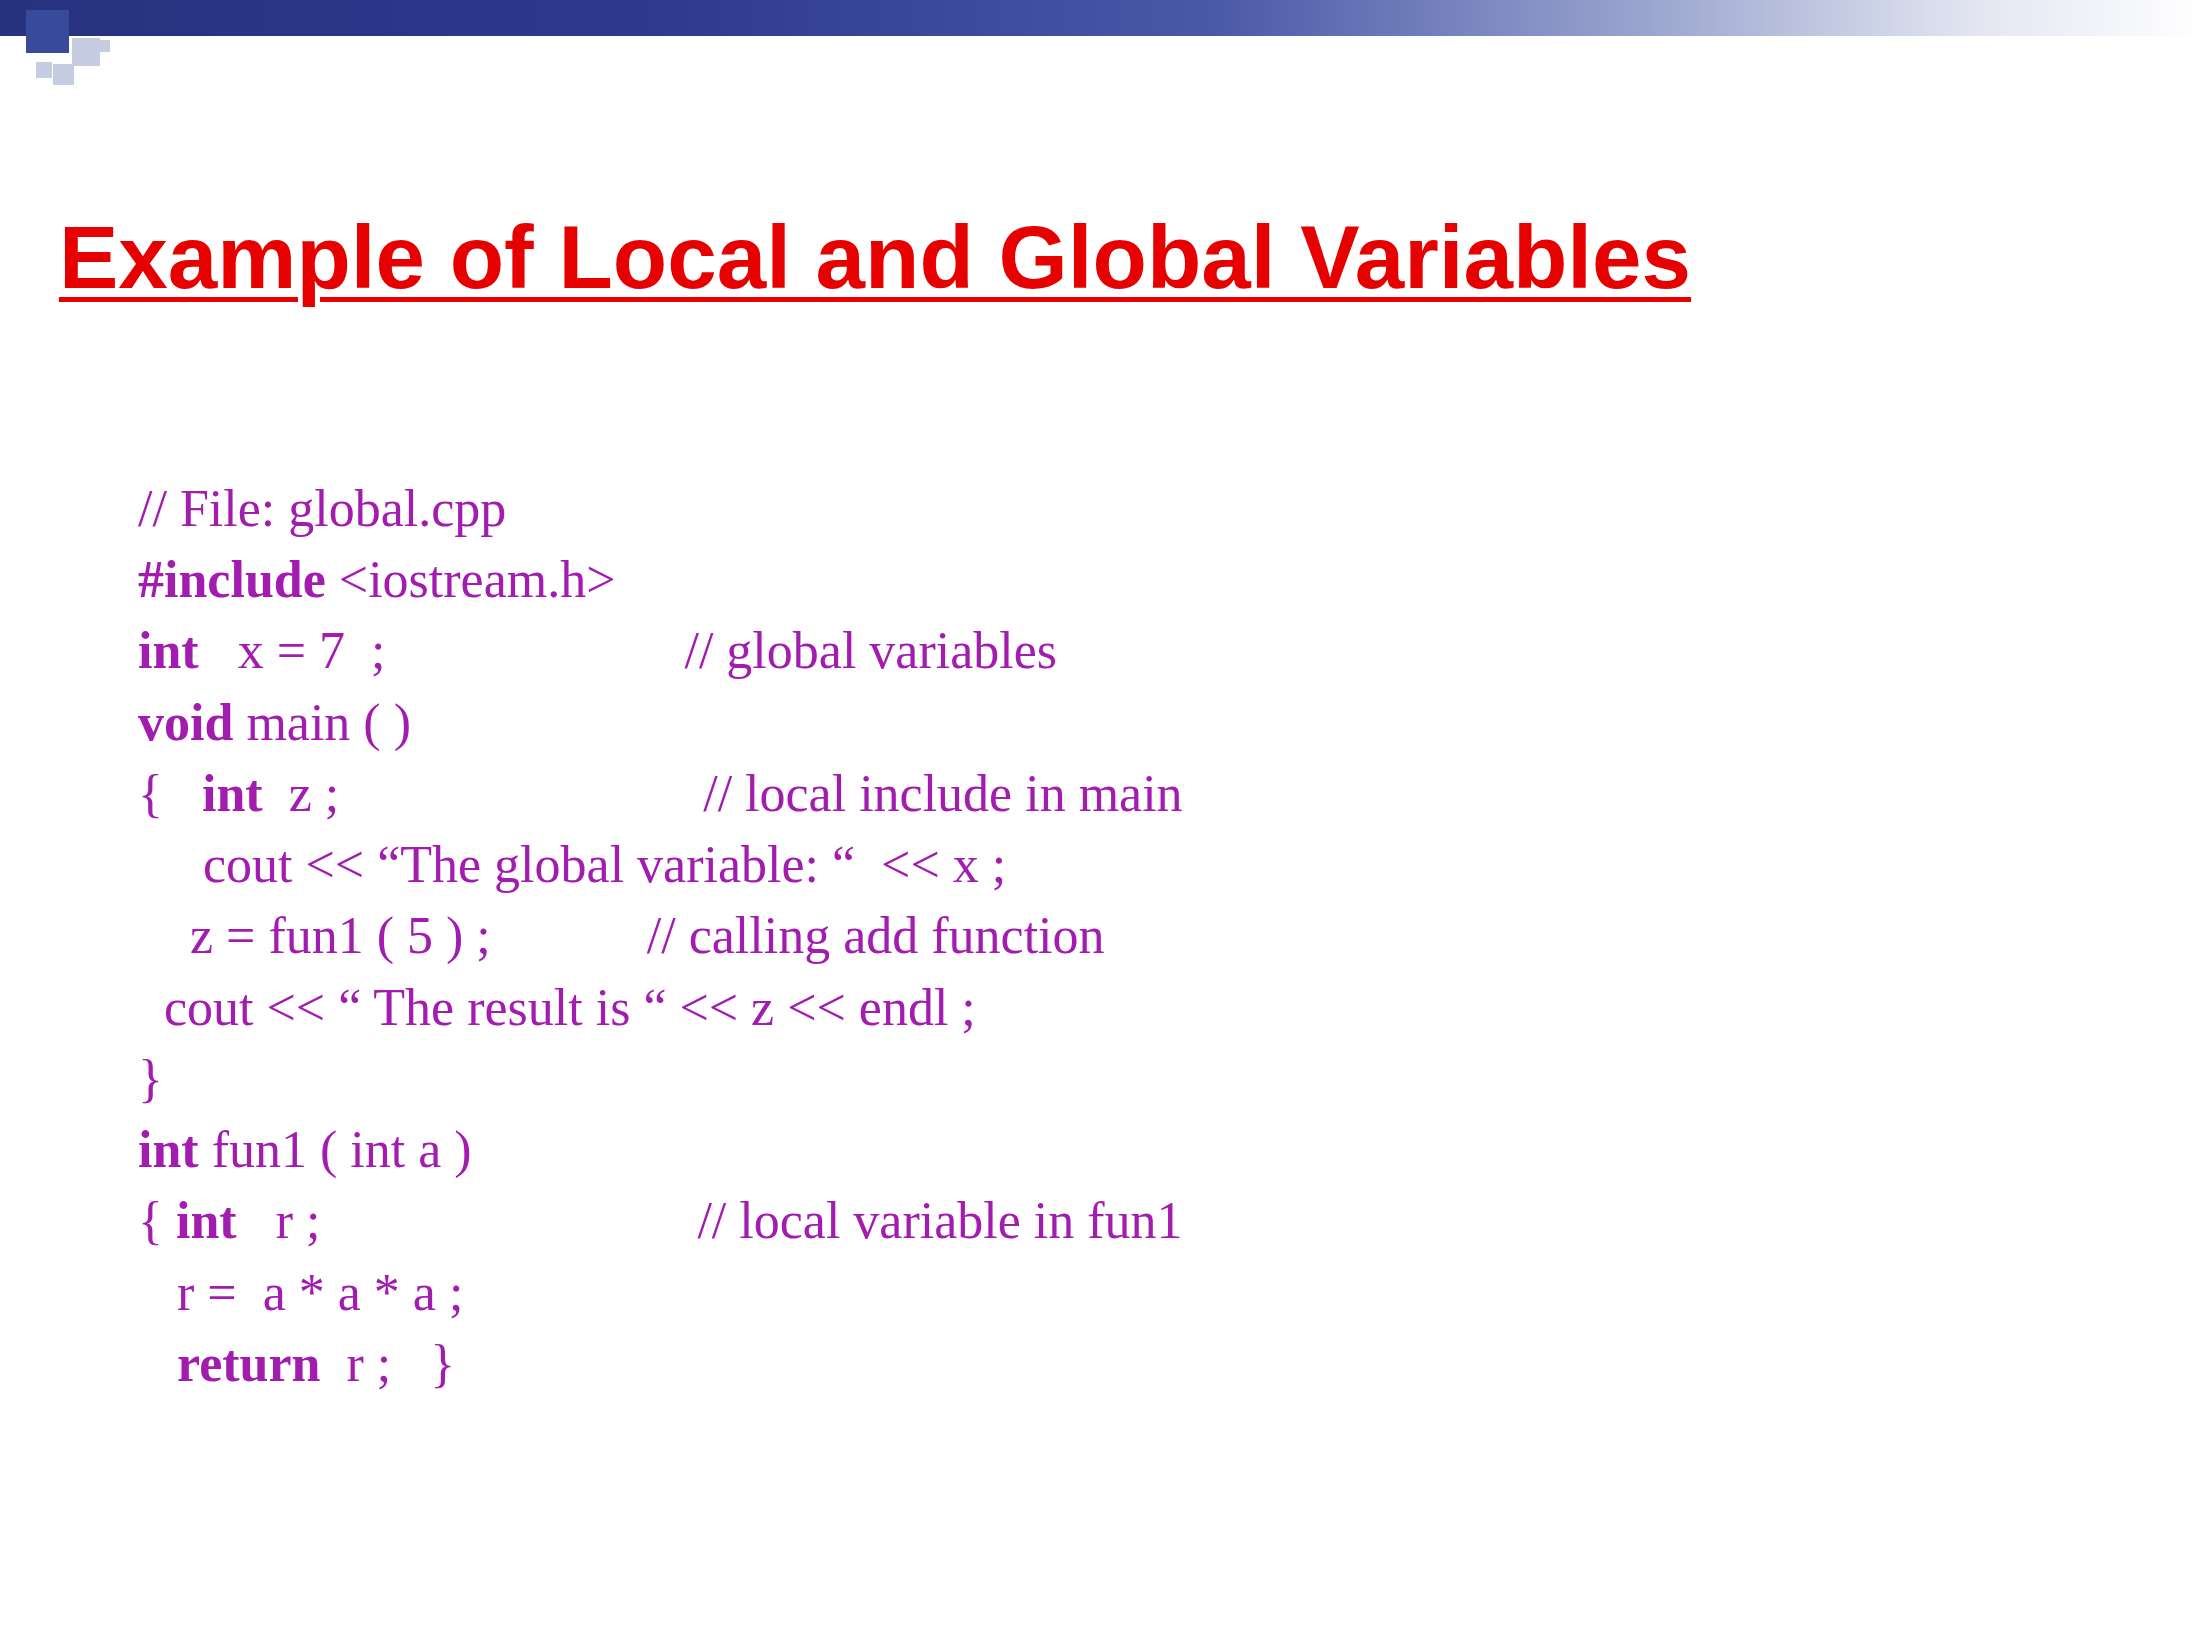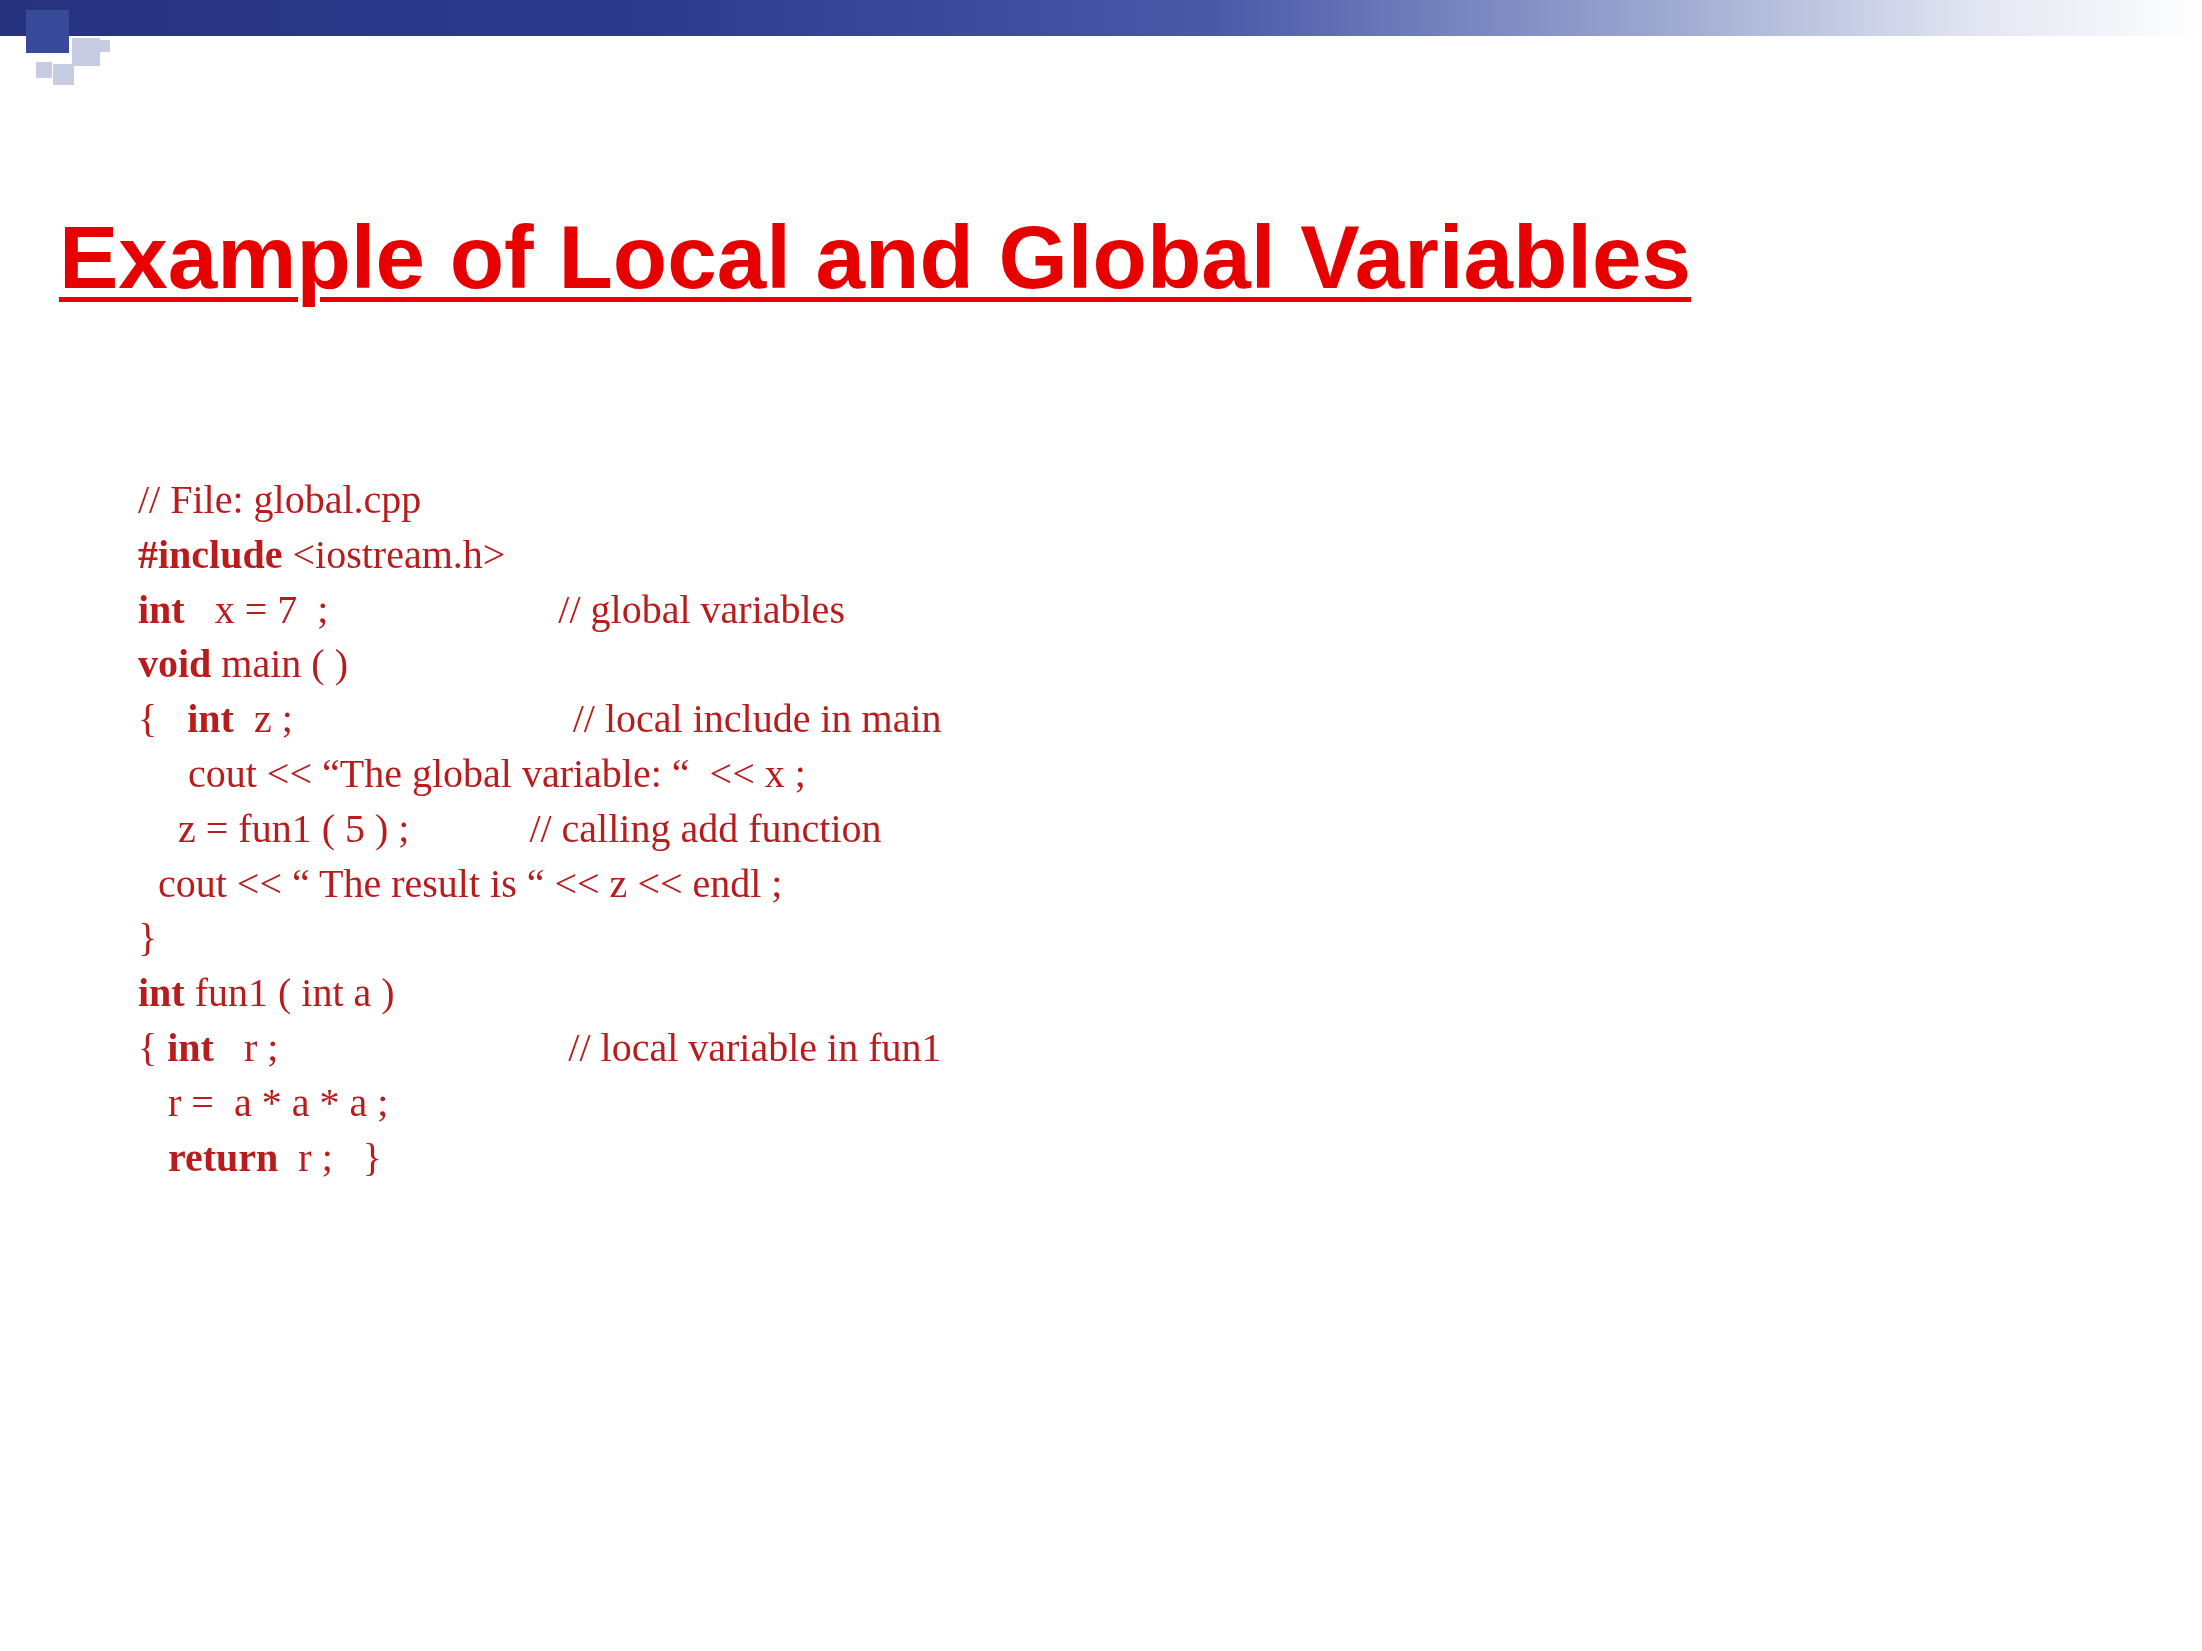--- a/index.html
+++ b/index.html
@@ -58,22 +58,22 @@
     text-decoration: underline;
     text-decoration-thickness: 5.2px;
     text-underline-offset: 8.6px;
     font-family: Arial, Helvetica, sans-serif;
   }
   .body {
     position: absolute;
     top: 473px;
     left: 138px;
     width: 1927px;
-    color: #b91c1c;
-    font-size: 40px;
+    color: #a21caf;
+    font-size: 52px;
     line-height: 1.37;
   }
   .body .line {
     white-space: pre;
     font-family: "Times New Roman", Times, serif;
   }
   .b { font-weight: 700; }
 </style>
 </head>
 <body>

